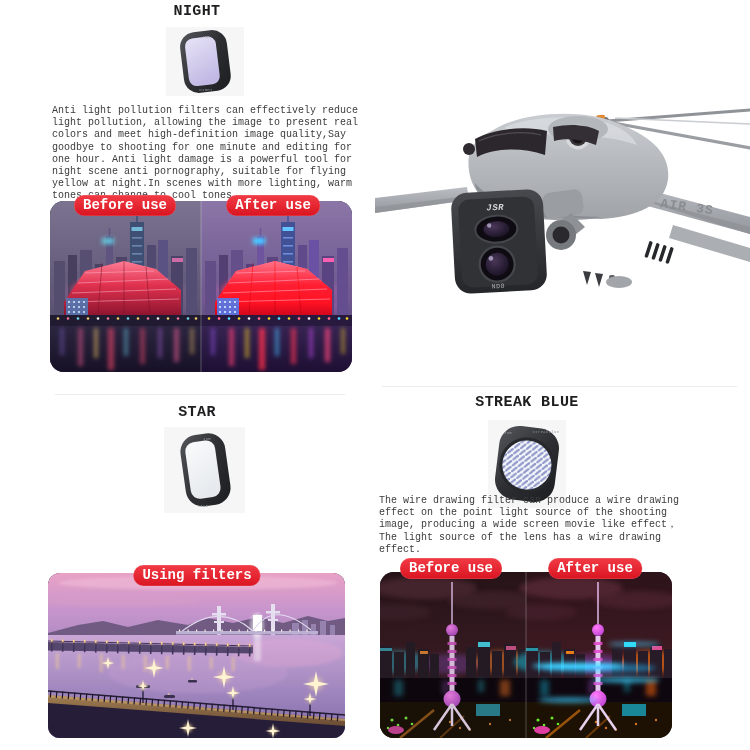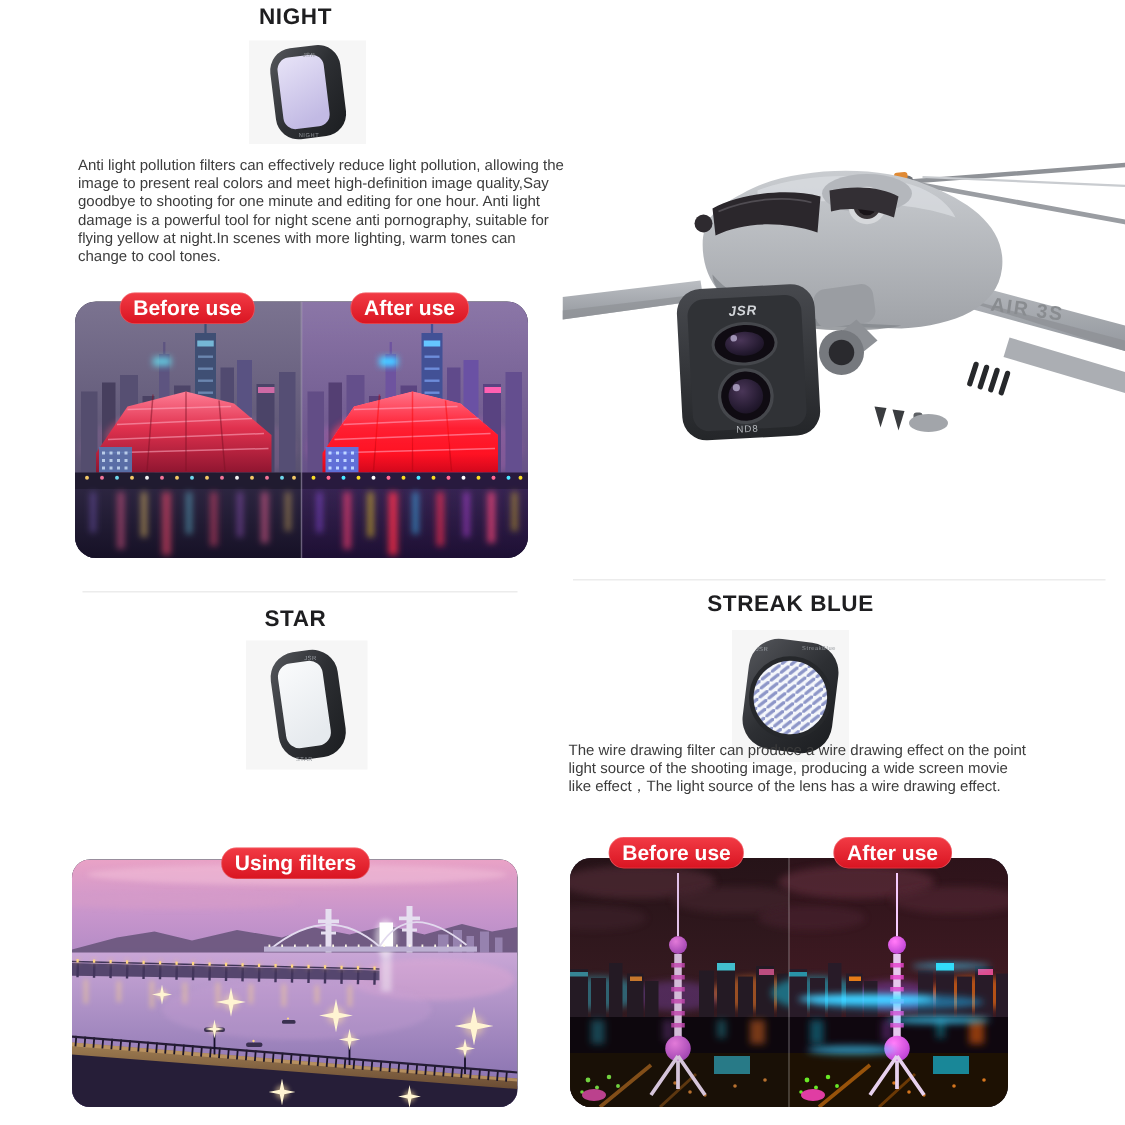--- a/index.html
+++ b/index.html
@@ -1,17 +1,17 @@
 <!DOCTYPE html>
 <html><head>
 <meta charset="utf-8">
 <style>
   html,body{margin:0;padding:0;background:#ffffff;}
   .page{position:relative;width:750px;height:750px;background:#ffffff;overflow:hidden;
-        font-family:Liberation Sans, sans-serif;}
+        font-family:Liberation Mono, monospace;}
   .hd{position:absolute;margin:0;width:200px;text-align:center;font-size:15px;font-weight:bold;
       color:#1e1e20;letter-spacing:.4px;}
   .hd-night{left:97px;top:3px;}
   .hd-star{left:97px;top:404px;}
   .hd-streak{left:427px;top:394px;}
   .thumb{position:absolute;background:#f6f6f6;}
   .thumb-night{left:166px;top:27px;width:78px;height:69px;}
   .thumb-star{left:164px;top:427px;width:81px;height:86px;}
   .thumb-streak{left:488px;top:420px;width:78px;height:88px;}
   .desc{position:absolute;margin:4px;font-size:10px;line-height:12.2px;color:#3c3c3c;}

